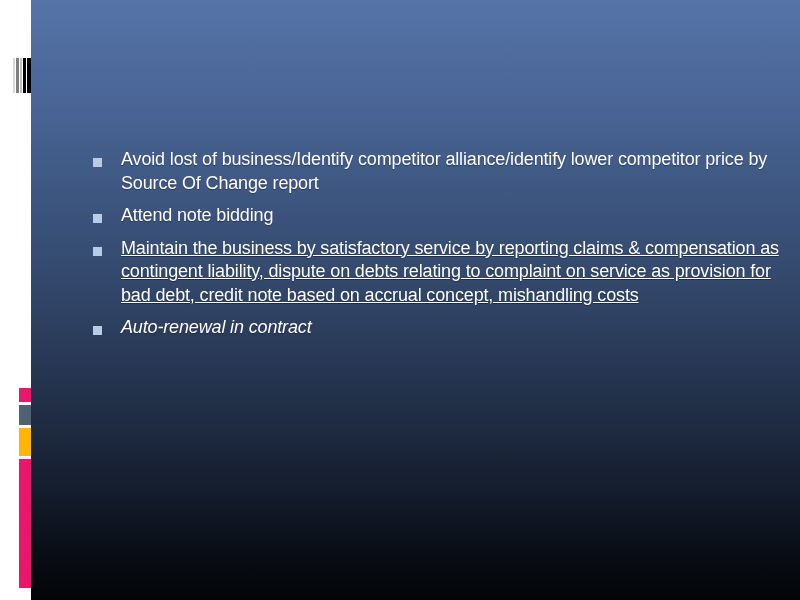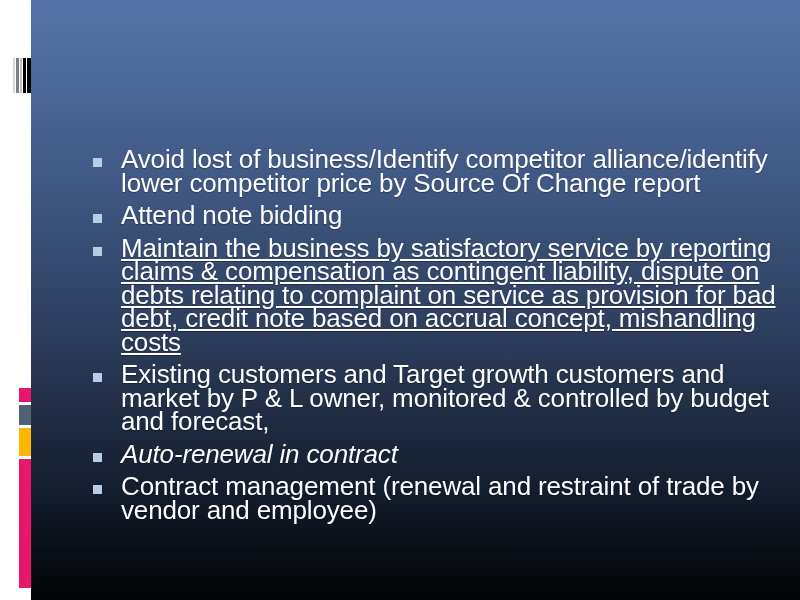--- a/index.html
+++ b/index.html
@@ -84,21 +84,21 @@
     flex: 0 0 auto;
     width: 9px;
     height: 9px;
     background: #b8cce4;
     margin-top: 10px;
     margin-right: 19px;
   }
   .bullet-text {
     flex: 1 1 auto;
     color: #ffffff;
-    font-size: 26px;
+    font-size: 18px;
     line-height: 23.5px;
     letter-spacing: -0.15px;
     font-family: "Liberation Sans", sans-serif;
     text-shadow: 0 1px 1px rgba(0,0,0,0.35);
   }
 </style>
 </head>
 <body>
 
 <div id="slide">
@@ -136,26 +136,18 @@
         <div class="bullet-item">
           <span class="bullet-marker" style="background: rgb(184, 204, 228);"></span>
           <span class="bullet-text" style="color: rgb(255, 255, 255);">Attend note bidding</span>
         </div>
         <div class="bullet-item">
           <span class="bullet-marker" style="background: rgb(184, 204, 228);"></span>
           <span class="bullet-text" style="color: rgb(255, 255, 255); text-decoration: underline;">Maintain the business by satisfactory service by reporting claims &amp; compensation as contingent liability, dispute on debts relating to complaint on service as provision for bad debt, credit note based on accrual concept,  mishandling costs</span>
         </div>
         <div class="bullet-item">
           <span class="bullet-marker" style="background: rgb(184, 204, 228);"></span>
-          <span class="bullet-text" style="color: rgb(255, 255, 255);">Existing customers and Target growth customers  and market by  P &amp; L owner, monitored &amp; controlled by budget and forecast,</span>
-        </div>
-        <div class="bullet-item">
-          <span class="bullet-marker" style="background: rgb(184, 204, 228);"></span>
           <span class="bullet-text" style="color: rgb(255, 255, 255); font-style: italic;">Auto-renewal in contract</span>
-        </div>
-        <div class="bullet-item">
-          <span class="bullet-marker" style="background: rgb(184, 204, 228);"></span>
-          <span class="bullet-text" style="color: rgb(255, 255, 255);">Contract management (renewal and restraint of trade by vendor and employee)</span>
         </div>
       </div>
   </div>
 
 </div>
 
 </body></html>

